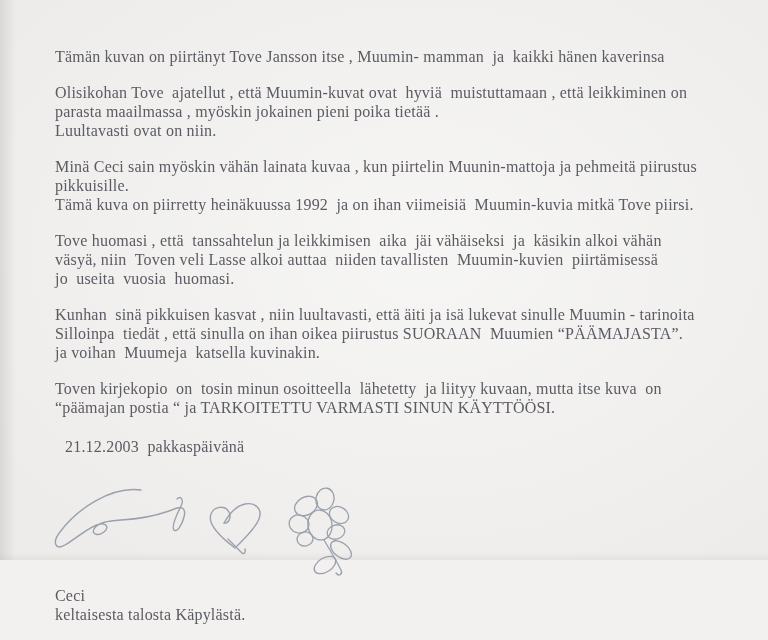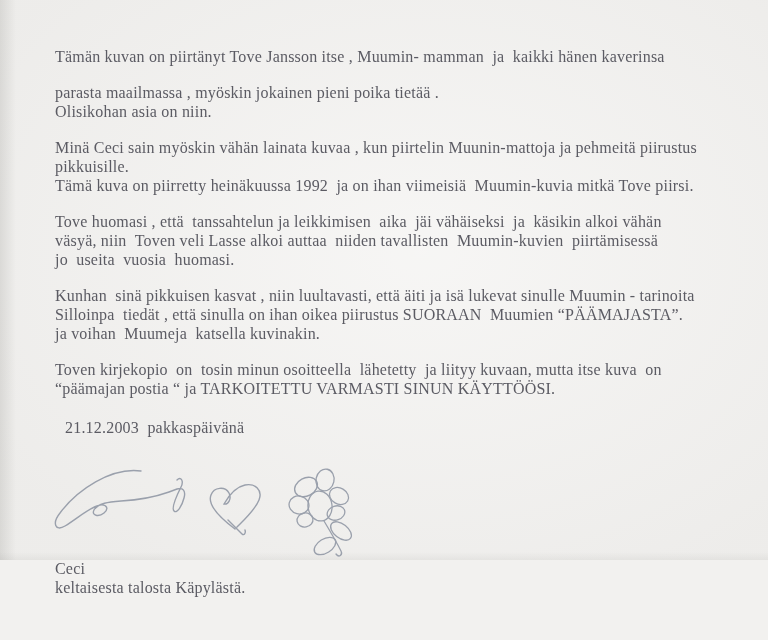--- a/index.html
+++ b/index.html
@@ -34,39 +34,40 @@
   }
   .para { margin: 0 0 17px 0; }
   .line { white-space: pre-wrap; }
   .date-line { margin-top: 20px; padding-left: 10px; white-space: pre-wrap; }
   .sig-area { position: relative; height: 88px; margin-top: 26px; margin-left: -10px; }
   .doodle { position: absolute; }
   .doodle svg { display: block; }
   .sig-signature { left: 0; top: 2px; }
   .sig-heart { left: 150px; top: 10px; }
   .sig-flower { left: 233px; top: 2px; }
-  .signoff { margin-top: 8px; }
+  .signoff { margin-top: 16px; }
   .signoff .line { line-height: 19px; }
 </style>
 </head>
 <body>
 
 <div class="page">
   <div class="edge-left"></div>
   <div class="edge-bottom"></div>
 
   <div class="letter">
 
     <div class="para">
       <div class="line">Tämän kuvan on piirtänyt Tove Jansson itse , Muumin- mamman  ja  kaikki hänen kaverinsa</div>
     </div>
 
     <div class="para">
+      <div class="line">Olisikohan Tove  ajatellut , että Muumin-kuvat ovat  hyviä  muistuttamaan , että leikkiminen on</div>
       <div class="line">parasta maailmassa , myöskin jokainen pieni poika tietää .</div>
-      <div class="line">Olisikohan asia on niin.</div>
+      <div class="line">Luultavasti ovat on niin.</div>
     </div>
 
     <div class="para">
       <div class="line">Minä Ceci sain myöskin vähän lainata kuvaa , kun piirtelin Muunin-mattoja ja pehmeitä piirustus</div>
       <div class="line">pikkuisille.</div>
       <div class="line">Tämä kuva on piirretty heinäkuussa 1992  ja on ihan viimeisiä  Muumin-kuvia mitkä Tove piirsi.</div>
     </div>
 
     <div class="para">
       <div class="line">Tove huomasi , että  tanssahtelun ja leikkimisen  aika  jäi vähäiseksi  ja  käsikin alkoi vähän</div>

